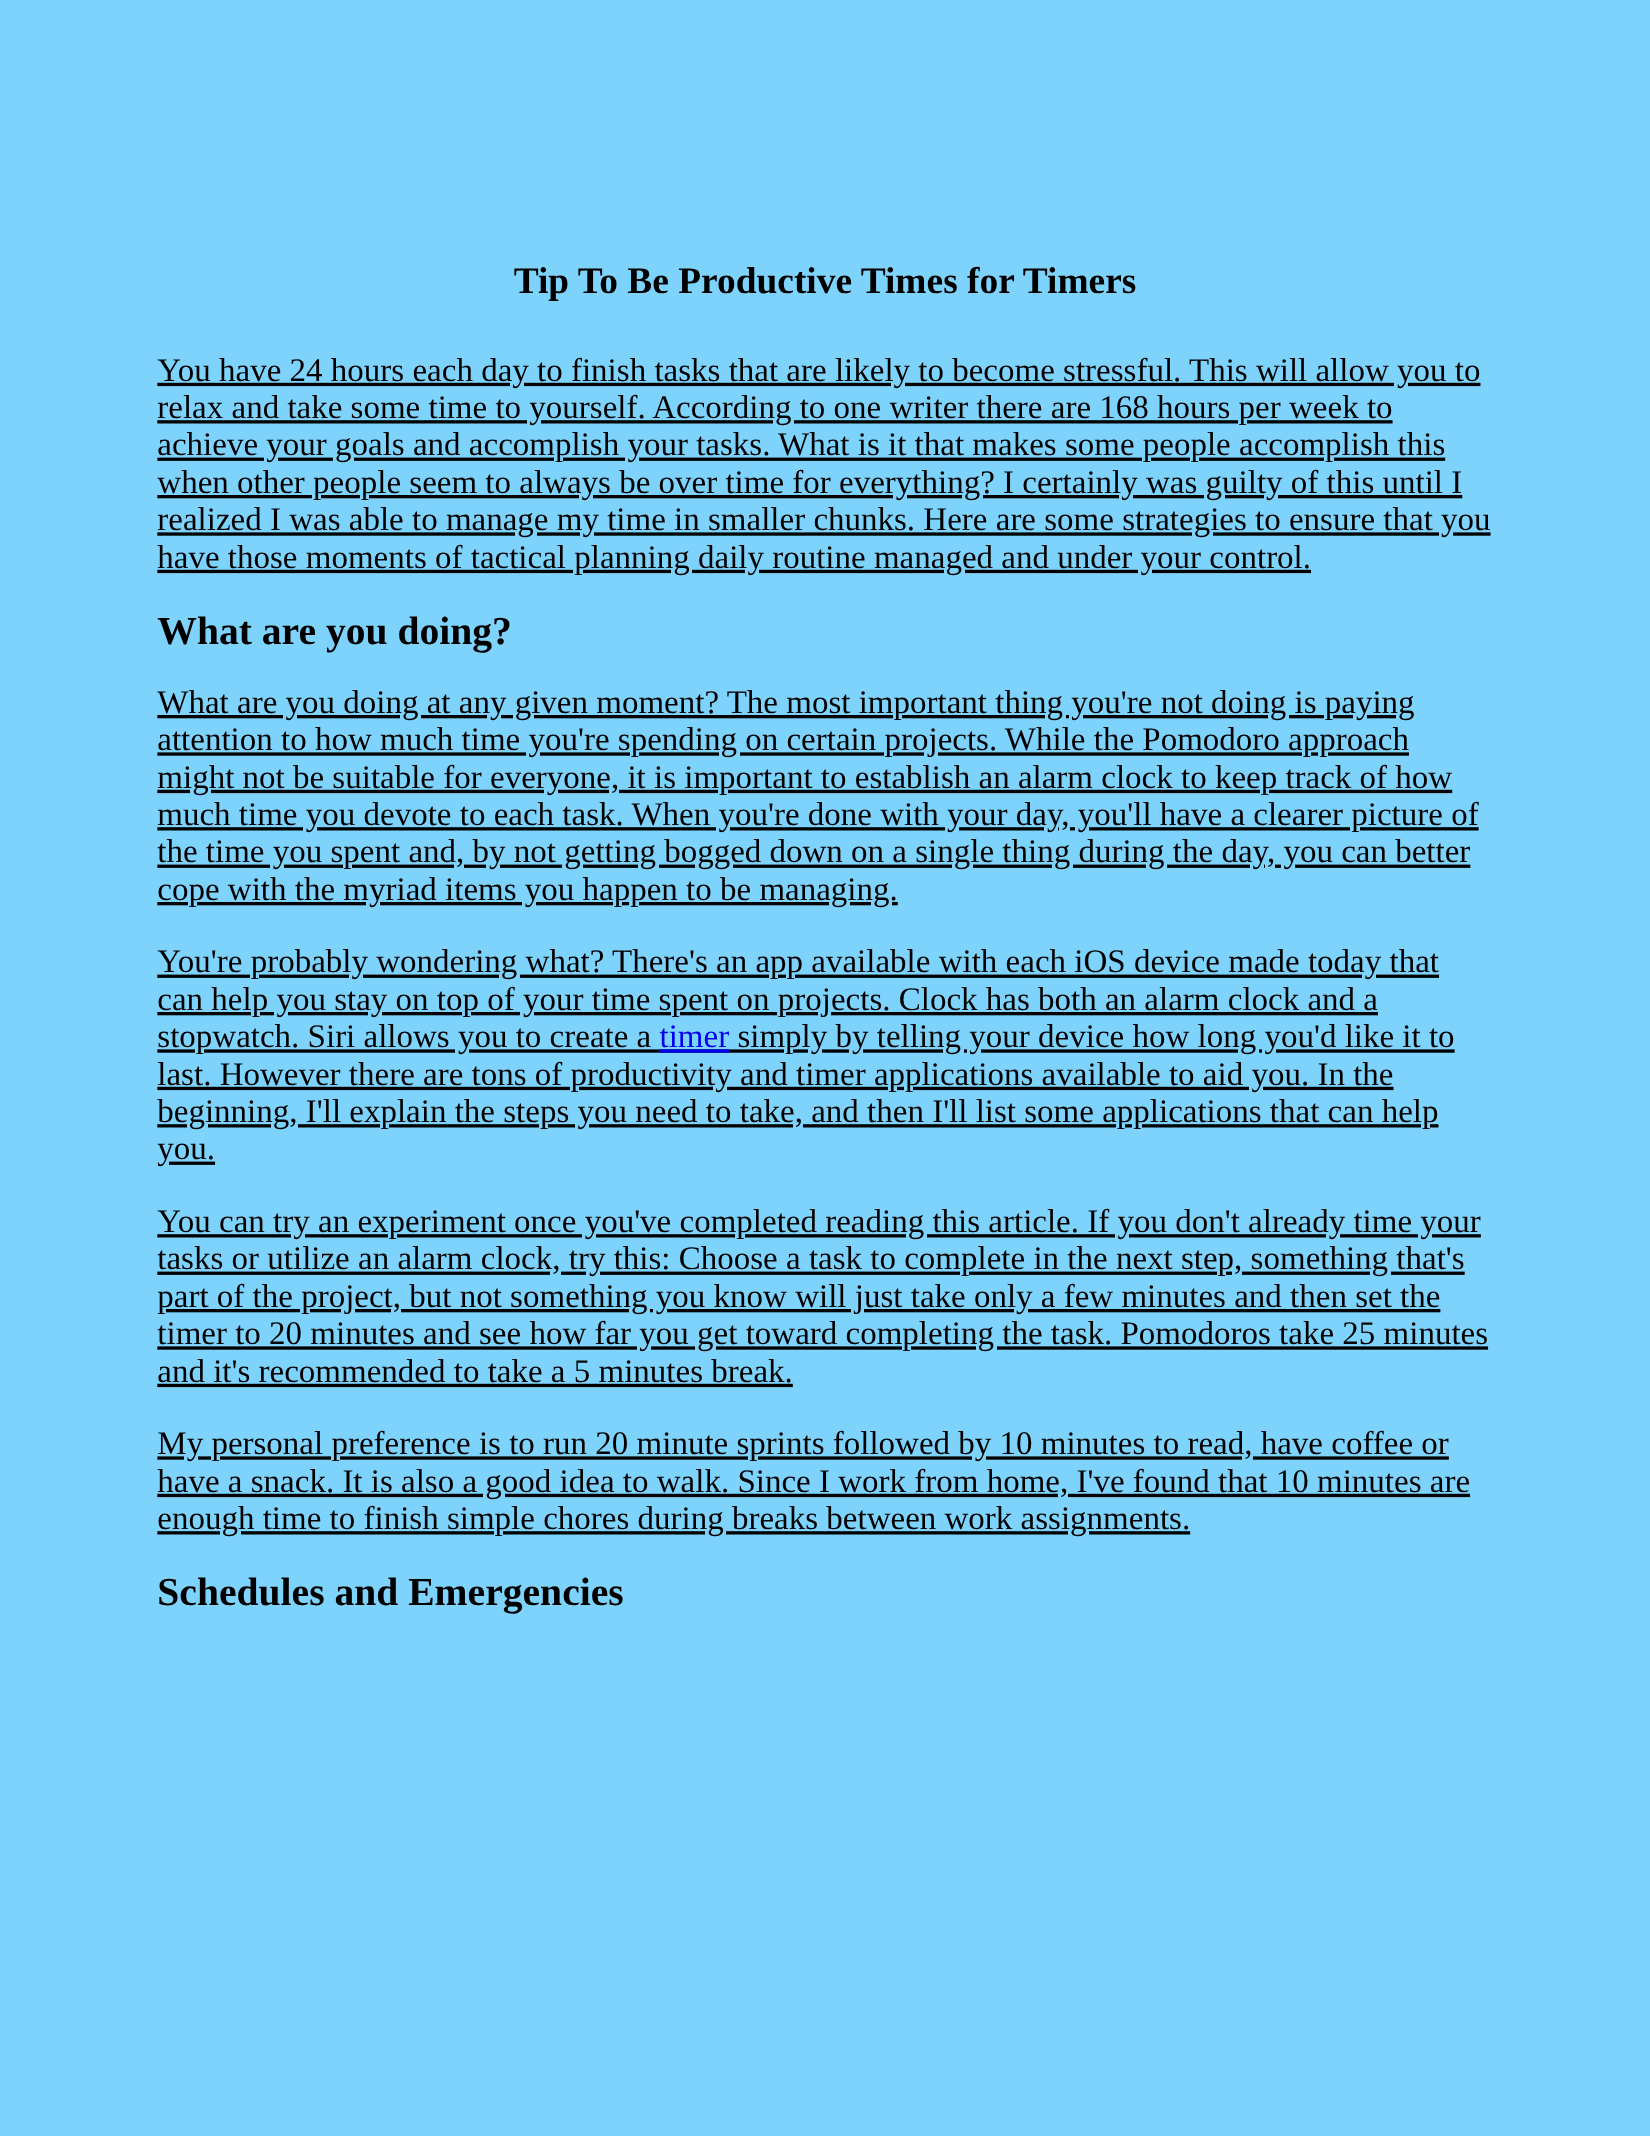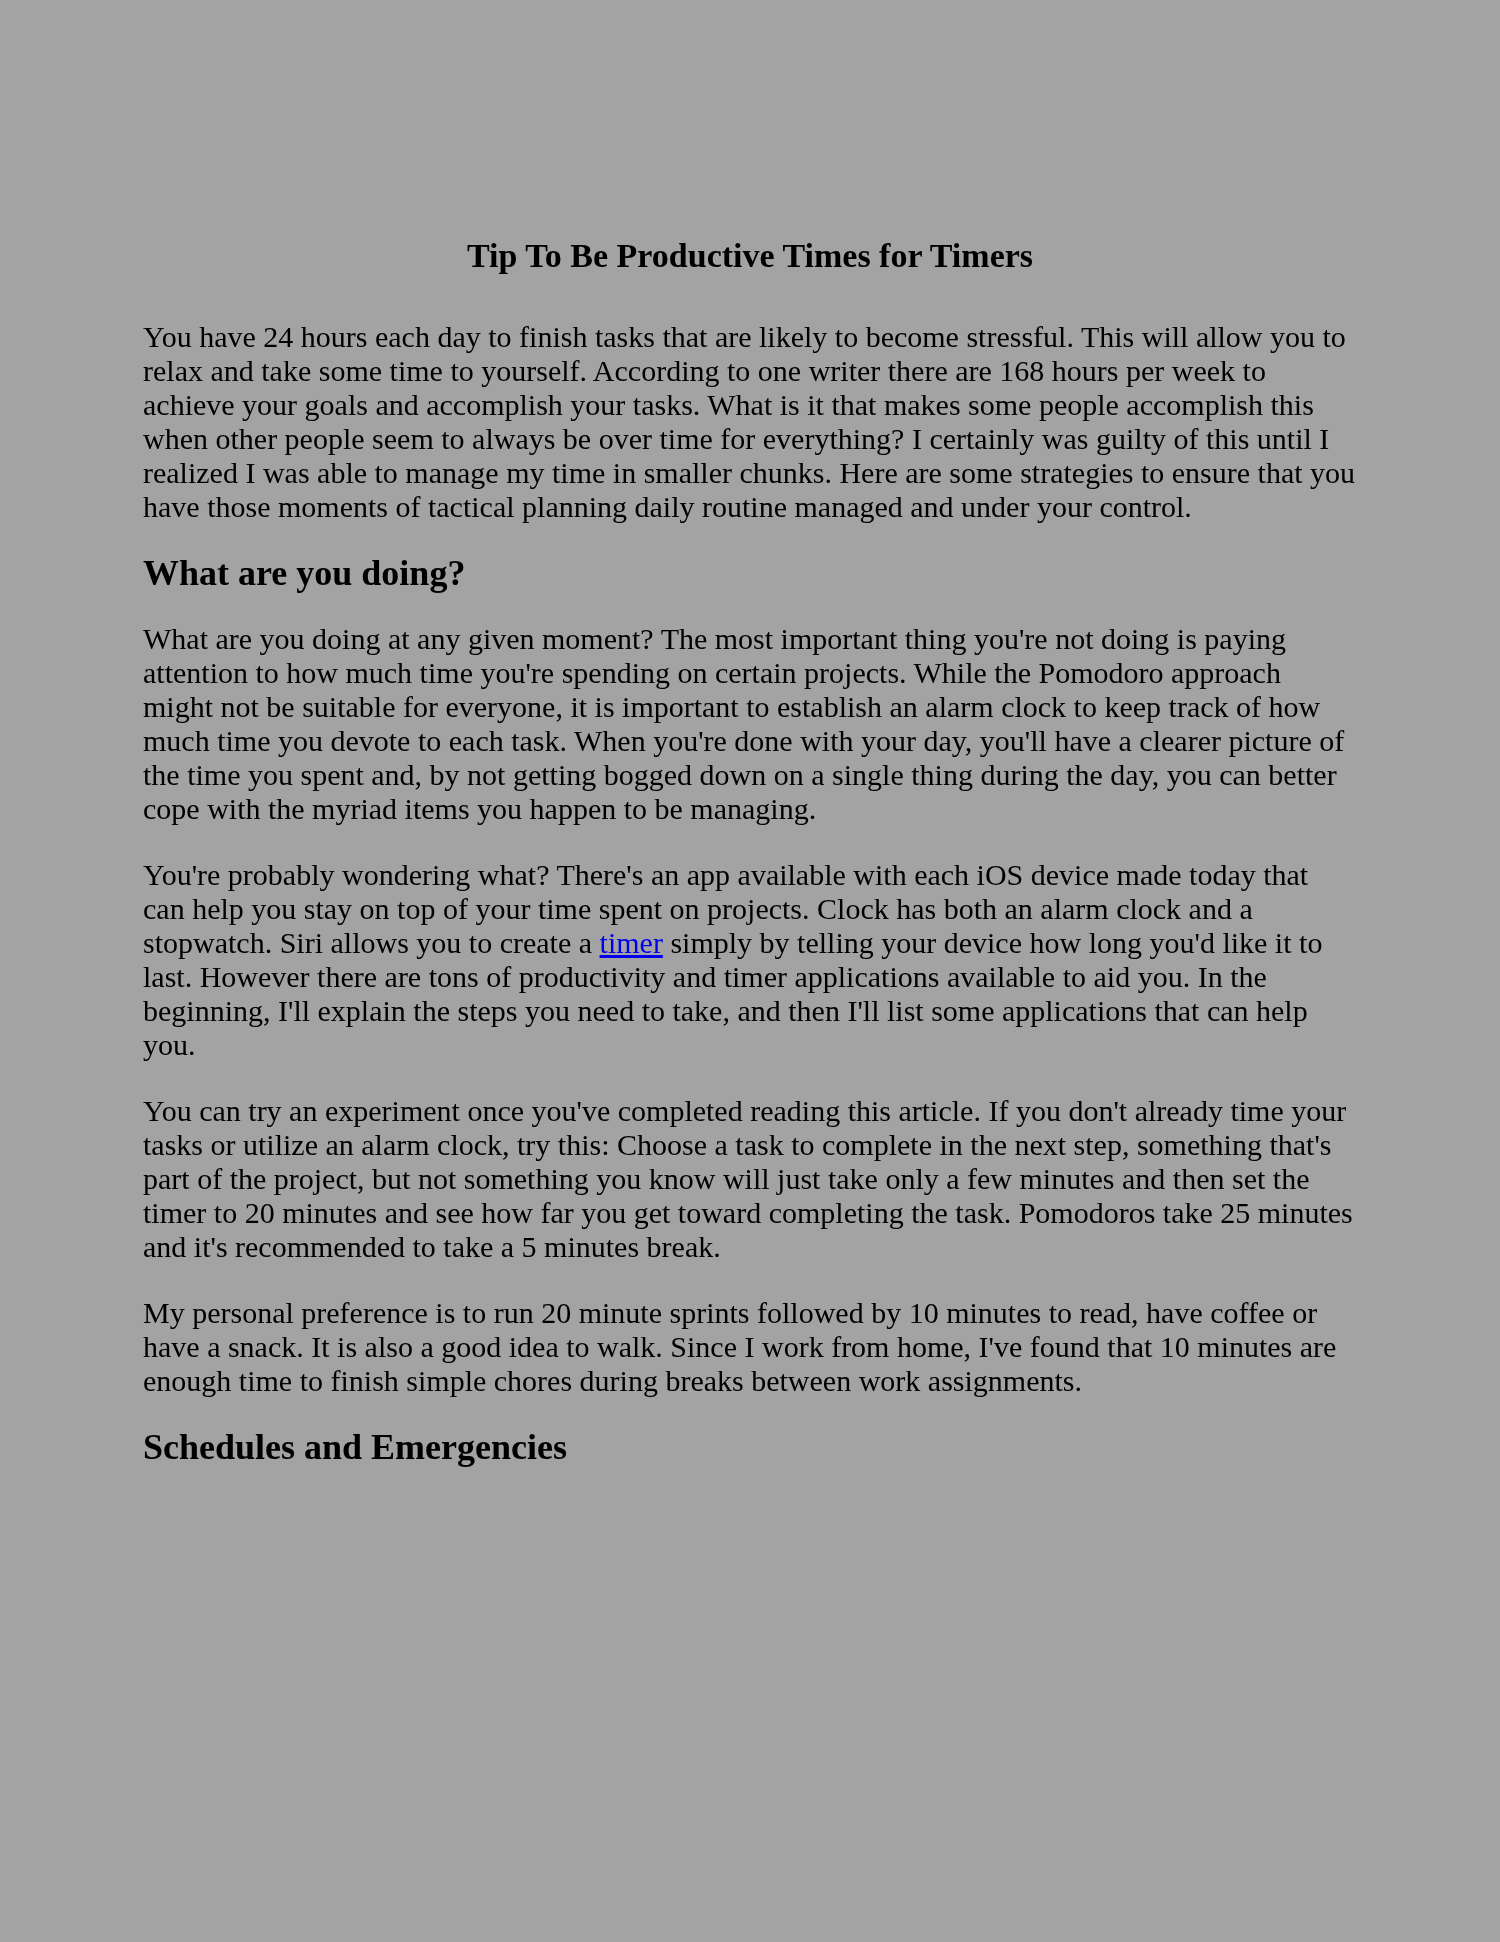--- a/index.html
+++ b/index.html
@@ -5,21 +5,21 @@
   html, body {
     margin: 0;
     padding: 0;
     background: #ffffff;
   }
   .page {
     position: relative;
     width: 1500px;
     min-height: 1942px;
     box-sizing: border-box;
-    background: #a3a3a3;
+    background: #7dd3fc;
     padding: 237px 143px 60px 143px;
     font-family: "Liberation Serif", "DejaVu Serif", serif;
     font-size: 30px;
     line-height: 34px;
     color: #000000;
     text-align: left;
   }
   .doc-title {
     font-size: 34px;
     line-height: 38px;
@@ -28,20 +28,21 @@
     margin: 0 0 45px 0;
   }
   .doc-heading {
     font-size: 36px;
     line-height: 34px;
     font-weight: bold;
     margin: 0 0 32px 0;
   }
   .doc-para {
     margin: 0 0 32px 0;
+    text-decoration: underline;
   }
   a.doc-link {
     color: #0000ee;
     text-decoration: underline;
     cursor: pointer;
   }
 </style>
 </head>
 <body>
 

